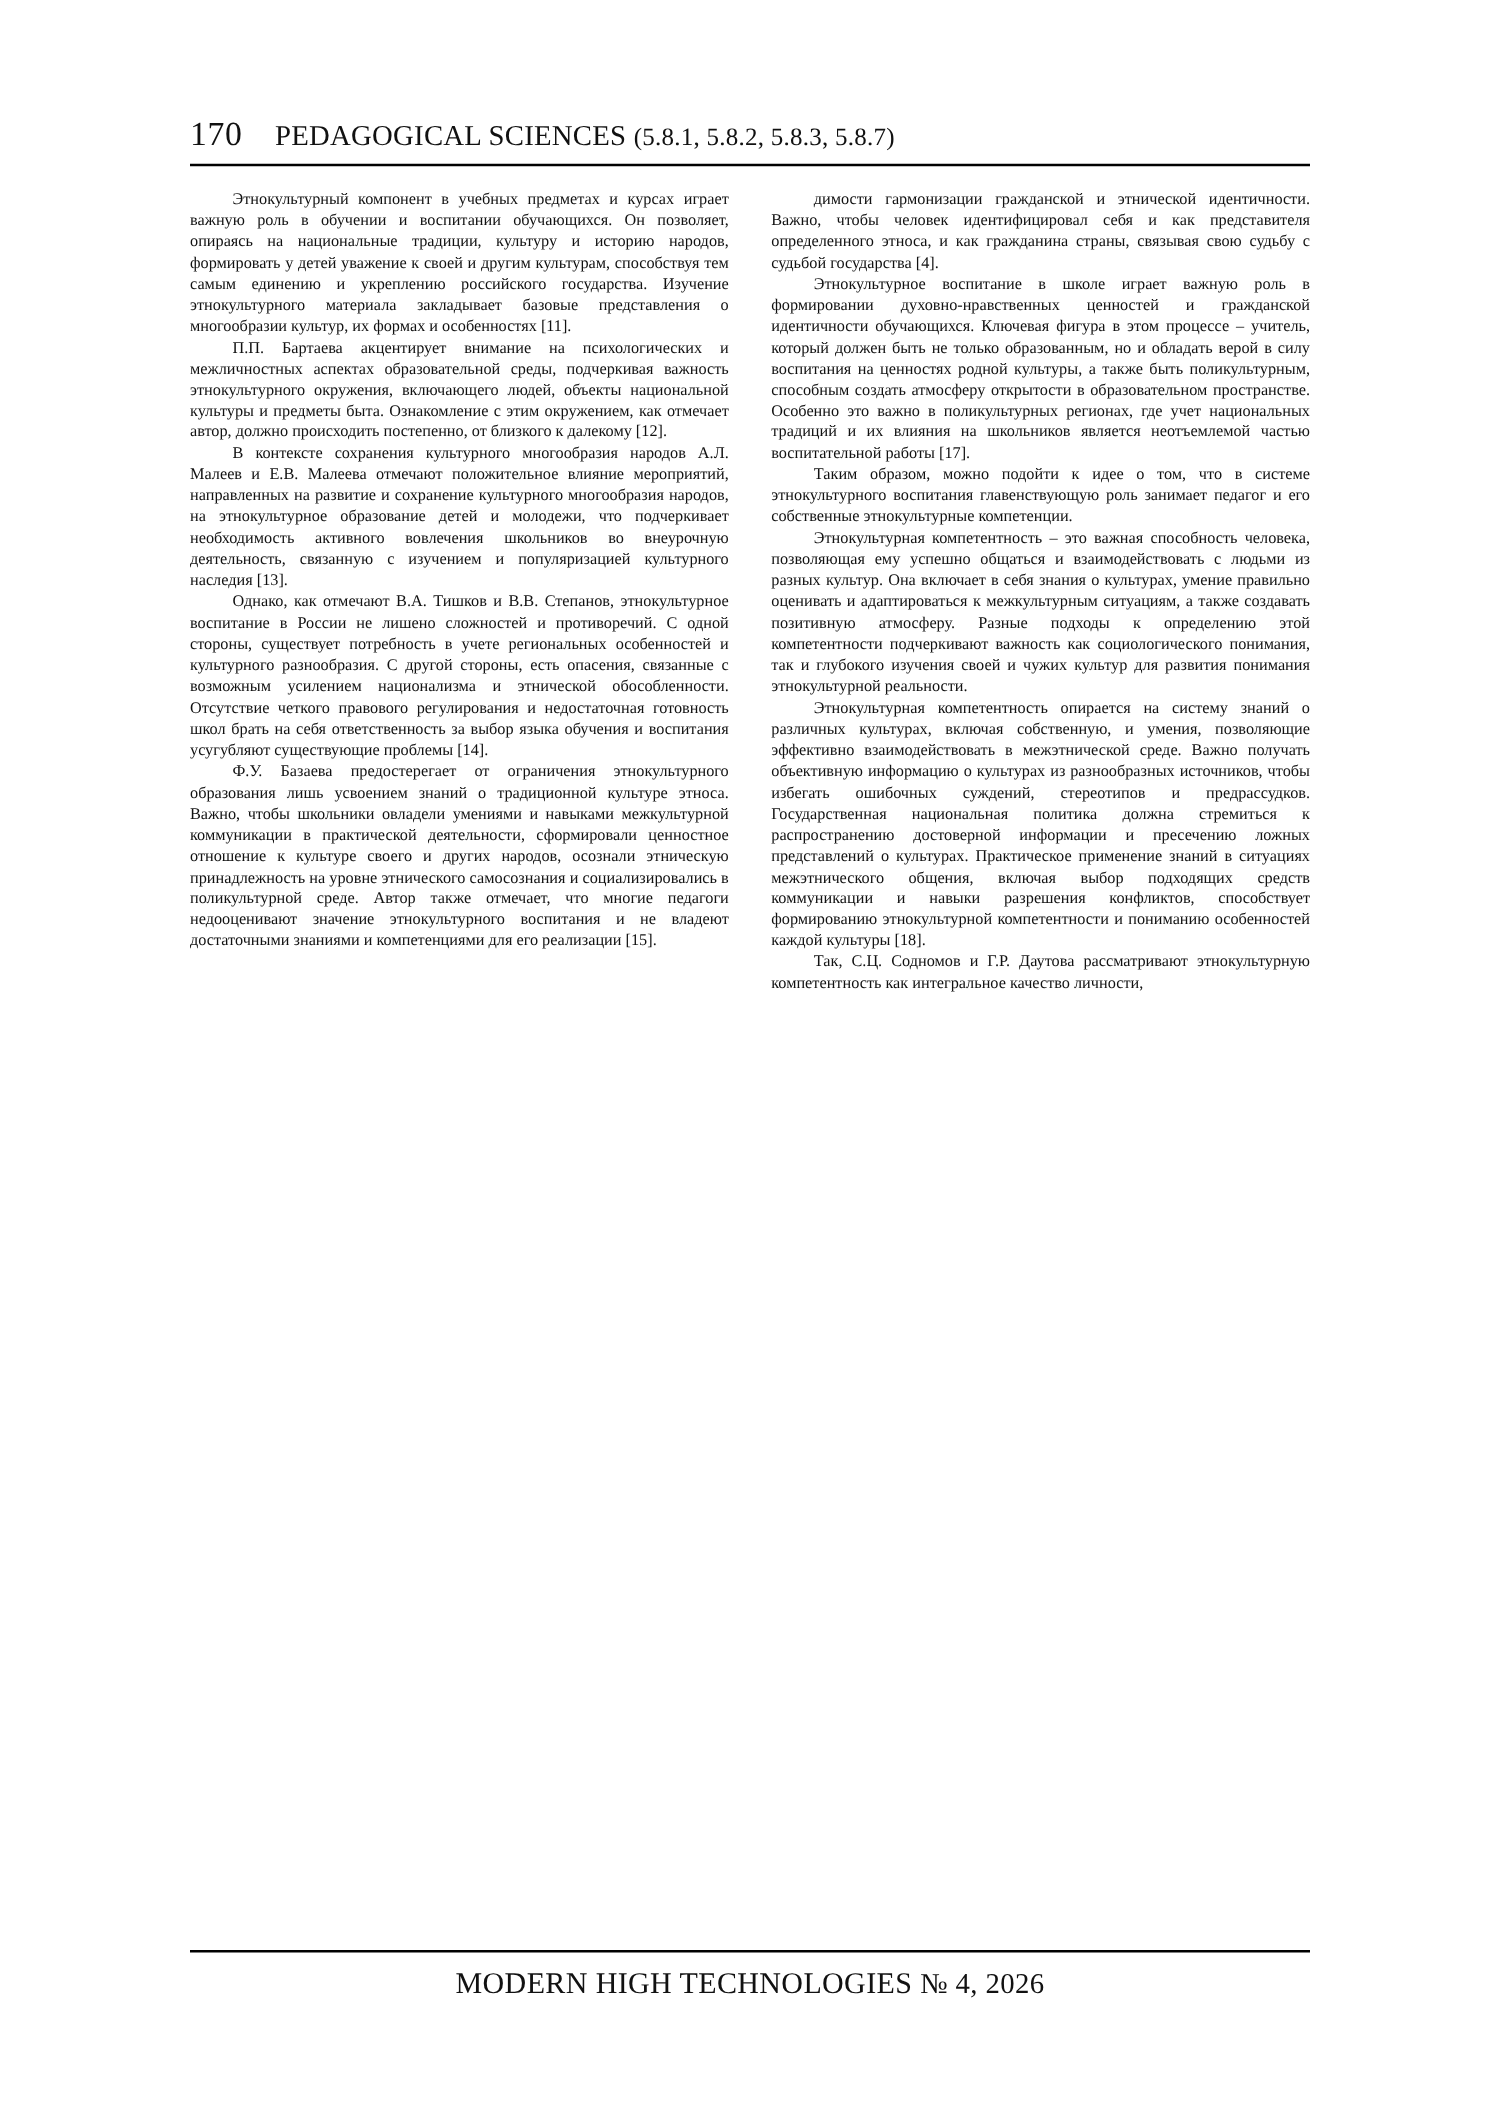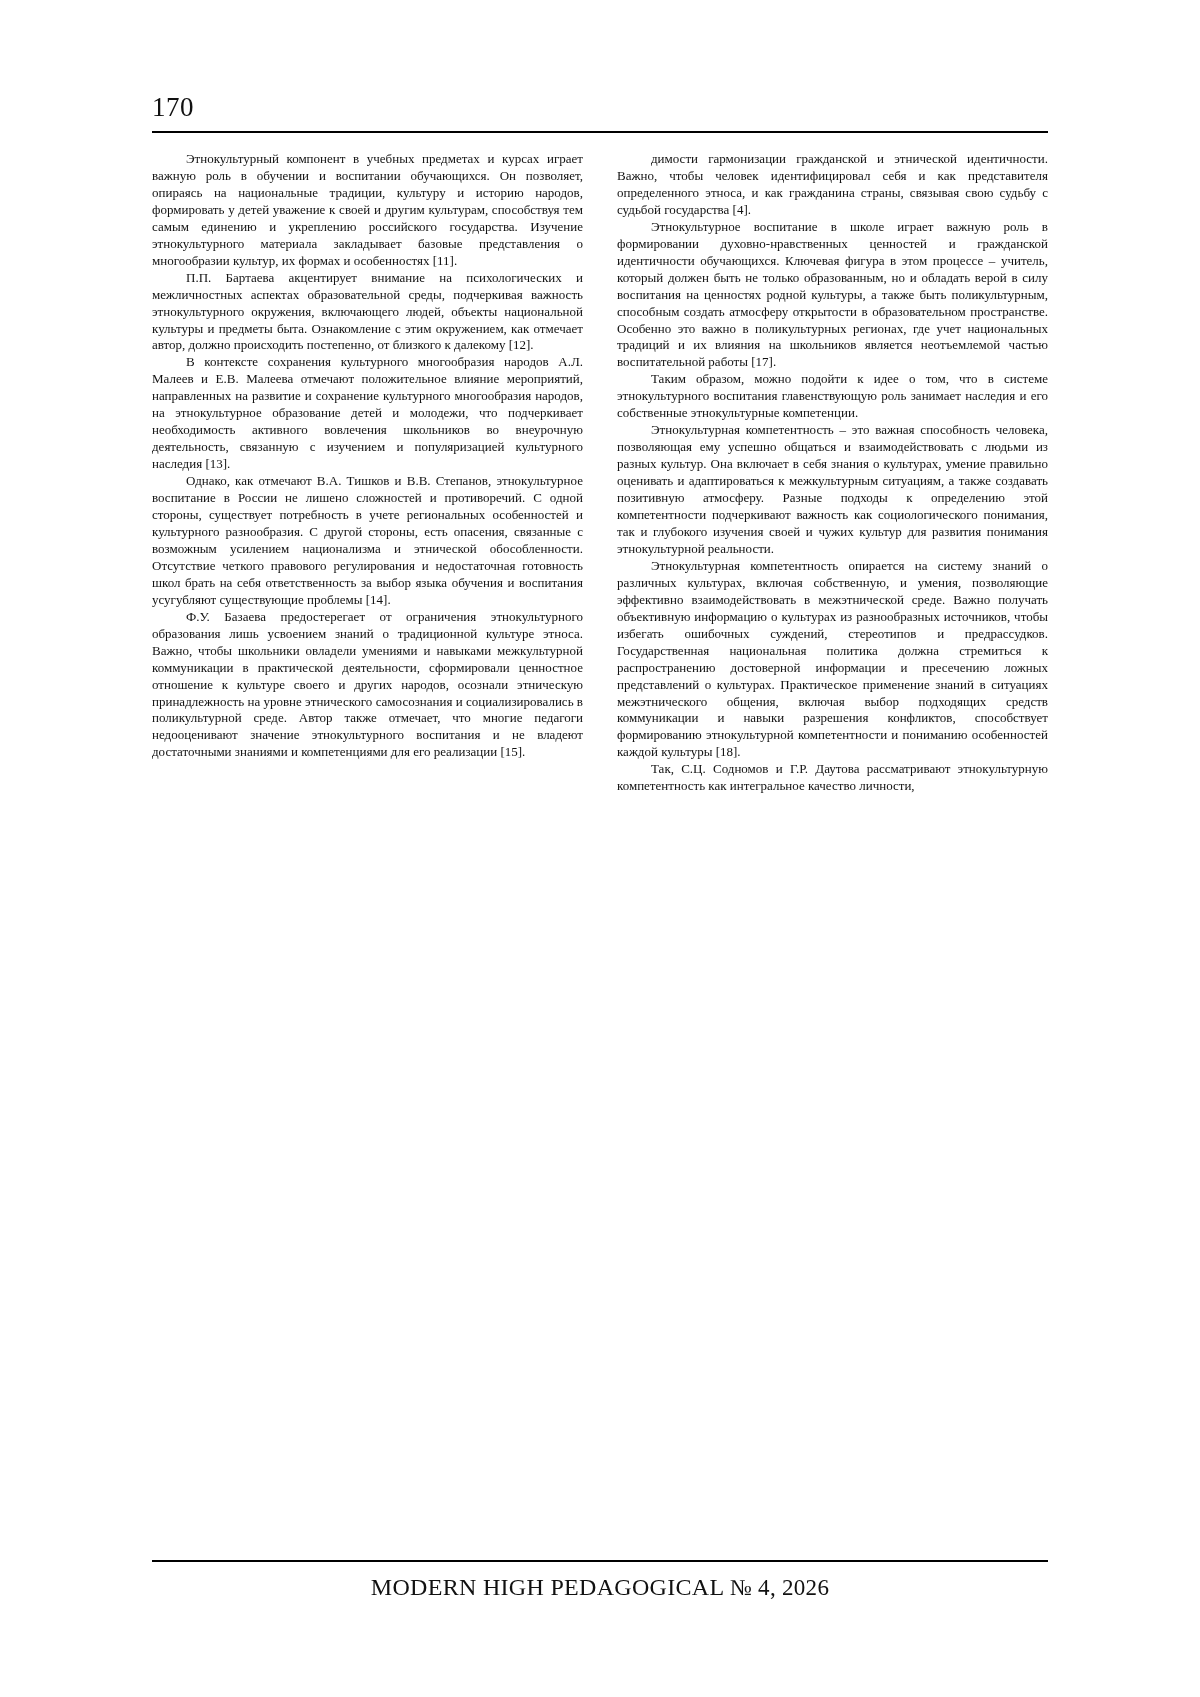--- a/index.html
+++ b/index.html
@@ -88,47 +88,51 @@
 </style>
 </head>
 <body>
 
 <div class="page">
 
   <div class="content">
 
     <div class="page-header">
       <div class="folio">170</div>
+      <div class="header-title">
+        <span>PEDAGOGICAL SCIENCES</span>
+        <span class="codes">(5.8.1, 5.8.2, 5.8.3, 5.8.7)</span>
+      </div>
     </div>
     <div class="rule-top"></div>
 
     <div class="columns">
 
       <div class="col">
         <p class="para">Этнокультурный компонент в учебных предметах и курсах играет важную роль в обучении и воспитании обучающихся. Он позволяет, опираясь на национальные традиции, культуру и историю народов, формировать у детей уважение к своей и другим культурам, способствуя тем самым единению и укреплению российского государства. Изучение этнокультурного материала закладывает базовые представления о многообразии культур, их формах и особенностях [11].</p>
         <p class="para">П.П. Бартаева акцентирует внимание на психологических и межличностных аспектах образовательной среды, подчеркивая важность этнокультурного окружения, включающего людей, объекты национальной культуры и предметы быта. Ознакомление с этим окружением, как отмечает автор, должно происходить постепенно, от близкого к далекому [12].</p>
         <p class="para">В контексте сохранения культурного многообразия народов А.Л. Малеев и Е.В. Малеева отмечают положительное влияние мероприятий, направленных на развитие и сохранение культурного многообразия народов, на этнокультурное образование детей и молодежи, что подчеркивает необходимость активного вовлечения школьников во внеурочную деятельность, связанную с изучением и популяризацией культурного наследия [13].</p>
         <p class="para">Однако, как отмечают В.А. Тишков и В.В. Степанов, этнокультурное воспитание в России не лишено сложностей и противоречий. С одной стороны, существует потребность в учете региональных особенностей и культурного разнообразия. С другой стороны, есть опасения, связанные с возможным усилением национализма и этнической обособленности. Отсутствие четкого правового регулирования и недостаточная готовность школ брать на себя ответственность за выбор языка обучения и воспитания усугубляют существующие проблемы [14].</p>
         <p class="para">Ф.У. Базаева предостерегает от ограничения этнокультурного образования лишь усвоением знаний о традиционной культуре этноса. Важно, чтобы школьники овладели умениями и навыками межкультурной коммуникации в практической деятельности, сформировали ценностное отношение к культуре своего и других народов, осознали этническую принадлежность на уровне этнического самосознания и социализировались в поликультурной среде. Автор также отмечает, что многие педагоги недооценивают значение этнокультурного воспитания и не владеют достаточными знаниями и компетенциями для его реализации [15].</p>
 
       </div>
 
       <div class="col">
         <p class="para">димости гармонизации гражданской и этнической идентичности. Важно, чтобы человек идентифицировал себя и как представителя определенного этноса, и как гражданина страны, связывая свою судьбу с судьбой государства [4].</p>
         <p class="para">Этнокультурное воспитание в школе играет важную роль в формировании духовно-нравственных ценностей и гражданской идентичности обучающихся. Ключевая фигура в этом процессе – учитель, который должен быть не только образованным, но и обладать верой в силу воспитания на ценностях родной культуры, а также быть поликультурным, способным создать атмосферу открытости в образовательном пространстве. Особенно это важно в поликультурных регионах, где учет национальных традиций и их влияния на школьников является неотъемлемой частью воспитательной работы [17].</p>
-        <p class="para">Таким образом, можно подойти к идее о том, что в системе этнокультурного воспитания главенствующую роль занимает наследия и его собственные этнокультурные компетенции.</p>
+        <p class="para">Таким образом, можно подойти к идее о том, что в системе этнокультурного воспитания главенствующую роль занимает педагог и его собственные этнокультурные компетенции.</p>
         <p class="para">Этнокультурная компетентность – это важная способность человека, позволяющая ему успешно общаться и взаимодействовать с людьми из разных культур. Она включает в себя знания о культурах, умение правильно оценивать и адаптироваться к межкультурным ситуациям, а также создавать позитивную атмосферу. Разные подходы к определению этой компетентности подчеркивают важность как социологического понимания, так и глубокого изучения своей и чужих культур для развития понимания этнокультурной реальности.</p>
         <p class="para">Этнокультурная компетентность опирается на систему знаний о различных культурах, включая собственную, и умения, позволяющие эффективно взаимодействовать в межэтнической среде. Важно получать объективную информацию о культурах из разнообразных источников, чтобы избегать ошибочных суждений, стереотипов и предрассудков. Государственная национальная политика должна стремиться к распространению достоверной информации и пресечению ложных представлений о культурах. Практическое применение знаний в ситуациях межэтнического общения, включая выбор подходящих средств коммуникации и навыки разрешения конфликтов, способствует формированию этнокультурной компетентности и пониманию особенностей каждой культуры [18].</p>
         <p class="para">Так, С.Ц. Содномов и Г.Р. Даутова рассматривают этнокультурную компетентность как интегральное качество личности,</p>
       </div>
 
     </div>
   </div>
 
   <div class="footer">
     <div class="rule-bottom"></div>
     <div class="footer-line">
-      <span>MODERN HIGH PEDAGOGICAL</span>
+      <span>MODERN HIGH TECHNOLOGIES</span>
       <span class="issue">№ 4, 2026</span>
     </div>
   </div>
 
 </div>
 
 </body></html>

